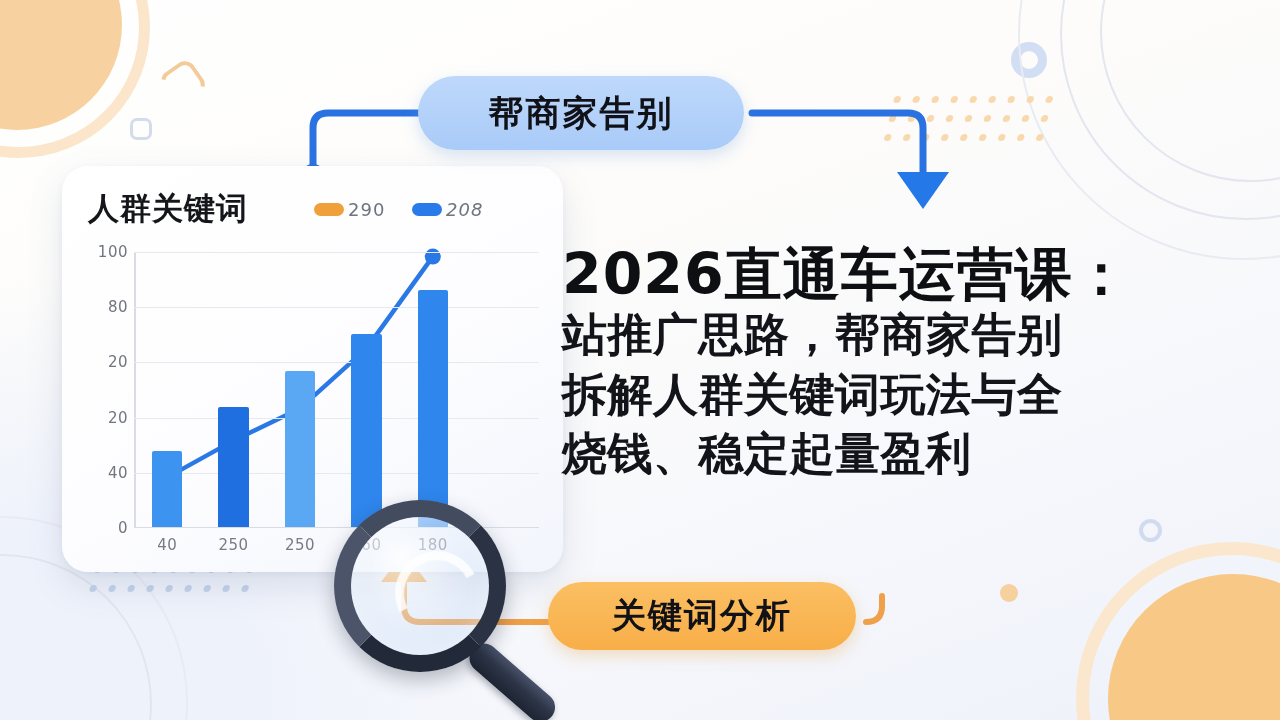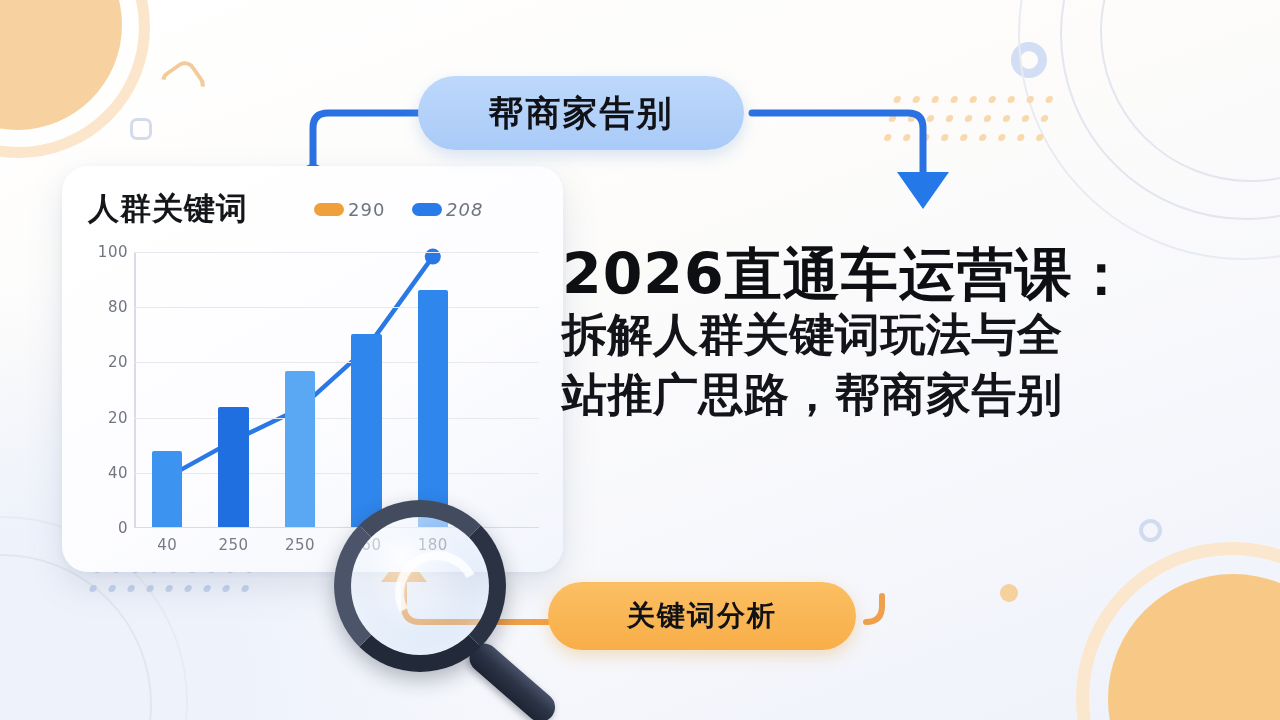--- a/index.html
+++ b/index.html
@@ -145,21 +145,21 @@
   }
   #pill-top {
     left: 418px; top: 76px; width: 326px; height: 74px; border-radius: 40px;
     background: linear-gradient(180deg,#bed8fb 0%,#a9cbf8 100%);
     font-size: 35px;
     box-shadow: 0 6px 16px rgba(120,160,220,.28);
   }
   #pill-bottom {
     left: 548px; top: 582px; width: 308px; height: 68px; border-radius: 36px;
     background: linear-gradient(180deg,#fbbf63 0%,#f8ae48 100%);
-    font-size: 28px;
+    font-size: 34px;
     box-shadow: 0 6px 16px rgba(230,160,60,.3);
   }
 
   
   #headline { position: absolute; left: 562px; top: 196px; width: 690px; margin-top: 48px; }
   #h-main {
     font-family: "DejaVu Sans", sans-serif; font-weight: 900;
     font-size: 57px; color: #0e0f13; letter-spacing: 1px; line-height: 1.06;
   }
   .h-sub {
@@ -315,15 +315,16 @@
       <div id="mag-gleam"></div>
     </div>
   </div>
 </div>
 
 <div class="pill" id="pill-top">帮商家告别</div>
 <div class="pill" id="pill-bottom">关键词分析</div>
 
 <div id="headline">
   <div id="h-main">2026直通车运营课：</div>
+  <div class="h-sub">站推广思路，帮商家告别</div>
   <div class="h-sub">拆解人群关键词玩法与全</div>
-  <div class="h-sub">站推广思路，帮商家告别</div>
+  <div class="h-sub">烧钱、稳定起量盈利</div>
 </div>
 
 </body></html>

